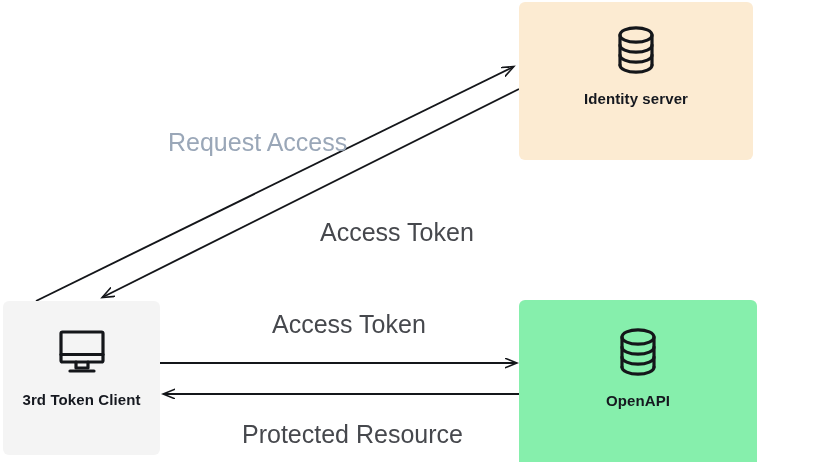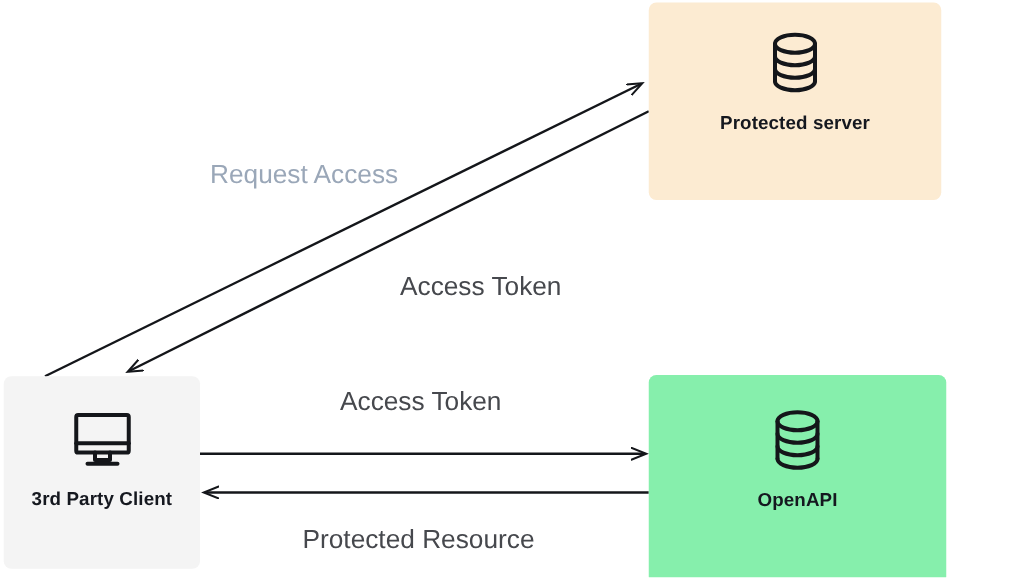--- a/index.html
+++ b/index.html
@@ -80,21 +80,21 @@
     left: 0;
     top: 0;
     width: 825px;
     height: 462px;
     pointer-events: none;
   }
 
   .edge-label {
     position: absolute;
     font-family: "Liberation Sans", sans-serif;
-    font-size: 21px;
+    font-size: 25px;
     white-space: nowrap;
     color: #46484d;
   }
   .edge-label.muted { color: #9aa7b8; }
 
   #label-request-access { left: 168px; top: 128px; }
   #label-access-token-id { left: 320px; top: 218px; }
   #label-access-token-api { left: 272px; top: 310px; }
   #label-protected-resource { left: 242px; top: 420px; }
 </style>
@@ -133,21 +133,21 @@
         <g fill="none" stroke="#14161a" stroke-width="3.2" stroke-linecap="round">
           <ellipse cx="23" cy="11" rx="16" ry="7.2"></ellipse>
           <path d="M7,11 L7,41"></path>
           <path d="M39,11 L39,41"></path>
           <path d="M7,41 a16,7.2 0 0 0 32,0"></path>
           <path d="M7,21 a16,7.2 0 0 0 32,0"></path>
           <path d="M7,31 a16,7.2 0 0 0 32,0"></path>
         </g>
       </svg>
     </span>
-    <span class="node-label">Protected server</span>
+    <span class="node-label">Identity server</span>
   </div>
 
   <div class="node" id="node-openapi">
     <span class="node-icon">
       <svg width="46" height="52" viewBox="0 0 46 52" xmlns="http://www.w3.org/2000/svg">
         <g fill="none" stroke="#14161a" stroke-width="3.2" stroke-linecap="round">
           <ellipse cx="23" cy="11" rx="16" ry="7.2"></ellipse>
           <path d="M7,11 L7,41"></path>
           <path d="M39,11 L39,41"></path>
           <path d="M7,41 a16,7.2 0 0 0 32,0"></path>
@@ -163,21 +163,21 @@
     <span class="node-icon">
       <svg width="50" height="46" viewBox="0 0 50 46" xmlns="http://www.w3.org/2000/svg">
         <g fill="none" stroke="#14161a" stroke-width="3.2" stroke-linecap="round" stroke-linejoin="round">
           <rect x="4" y="3" width="42" height="30" rx="1.5"></rect>
           <path d="M4,25.5 L46,25.5"></path>
           <path d="M19,33 L19,39 L31,39 L31,33"></path>
           <path d="M13,42 L37,42"></path>
         </g>
       </svg>
     </span>
-    <span class="node-label">3rd Party Client</span>
+    <span class="node-label">3rd Token Client</span>
   </div>
 
   <div class="edge-label muted" id="label-request-access">Request Access</div>
 
   <div class="edge-label" id="label-access-token-id">Access Token</div>
 
   <div class="edge-label" id="label-access-token-api">Access Token</div>
 
   <div class="edge-label" id="label-protected-resource">Protected Resource</div>
 

